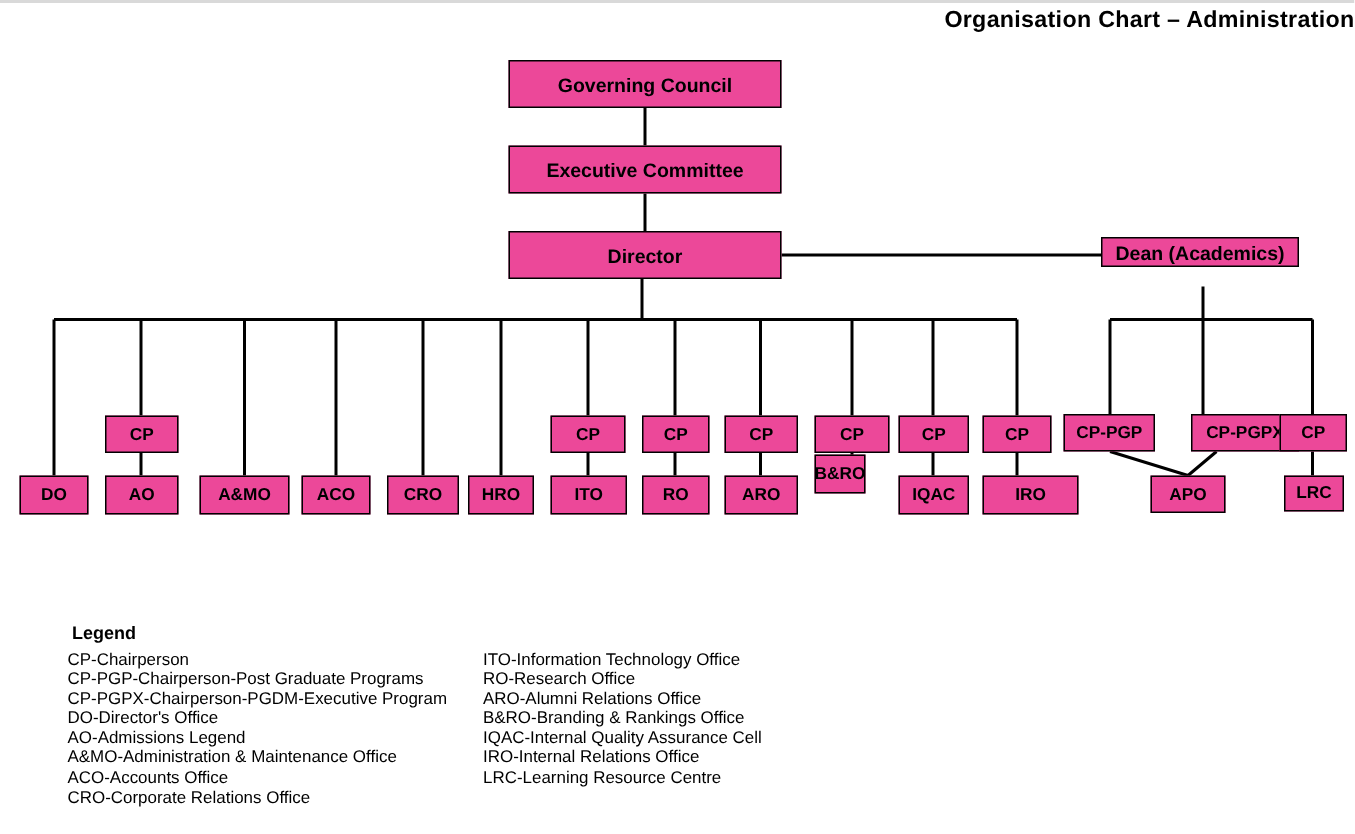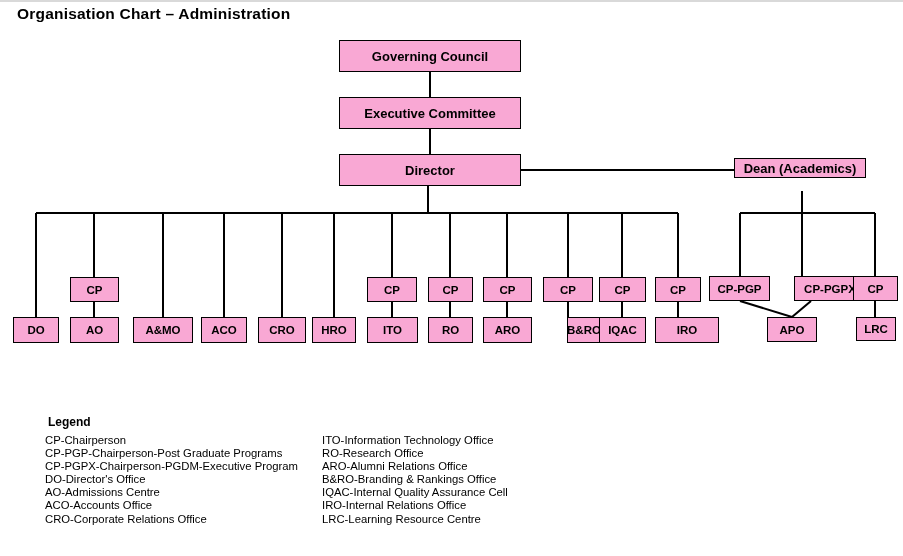--- a/index.html
+++ b/index.html
@@ -4,27 +4,27 @@
 <style>
   html,body { margin:0; padding:0; }
   body {
     width:903px; height:556px; position:relative; overflow:hidden;
     background:#ffffff; color:#000000;
     font-family:"Liberation Sans", sans-serif;
   }
   .top-edge { position:absolute; top:0; left:0; width:903px; height:2px; background:#d9d9d9; }
   .title {
     position:absolute; top:5px; left:17px; width:886px; margin:0;
-    text-align:left; font-size:15.5px; font-weight:700; letter-spacing:0.2px;
+    text-align:right; font-size:15.5px; font-weight:700; letter-spacing:0.2px;
   }
   svg.lines { position:absolute; top:0; left:0; }
   svg.lines line { stroke:#000000; stroke-width:2; }
   .node {
     position:absolute; box-sizing:border-box;
-    border:1.5px solid #000000; background:#f9a8d4;
+    border:1.5px solid #000000; background:#ec4899;
     display:flex; align-items:center; justify-content:center;
     font-weight:700; font-size:11.5px; white-space:nowrap;
   }
   .node.lg { font-size:13px; }
   .legend-heading {
     position:absolute; left:48px; top:415px;
     font-size:12px; font-weight:700;
   }
   .legend-col {
     position:absolute; top:434px;
@@ -92,35 +92,36 @@
     <div class="node" style="left: 853px; top: 276px; width: 45px; height: 25px;">CP</div>
     <div class="node" style="left: 13px; top: 317px; width: 46px; height: 26px;">DO</div>
     <div class="node" style="left: 70px; top: 317px; width: 49px; height: 26px;">AO</div>
     <div class="node" style="left: 133px; top: 317px; width: 60px; height: 26px;">A&amp;MO</div>
     <div class="node" style="left: 201px; top: 317px; width: 46px; height: 26px;">ACO</div>
     <div class="node" style="left: 258px; top: 317px; width: 48px; height: 26px;">CRO</div>
     <div class="node" style="left: 312px; top: 317px; width: 44px; height: 26px;">HRO</div>
     <div class="node" style="left: 367px; top: 317px; width: 51px; height: 26px;">ITO</div>
     <div class="node" style="left: 428px; top: 317px; width: 45px; height: 26px;">RO</div>
     <div class="node" style="left: 483px; top: 317px; width: 49px; height: 26px;">ARO</div>
-    <div class="node" style="left: 543px; top: 317px; width: 34px; height: 26px; margin-left: 24px;">B&amp;RO</div>
+    <div class="node" style="left: 543px; top: 303px; width: 34px; height: 26px;">B&amp;RO</div>
     <div class="node" style="left: 599px; top: 317px; width: 47px; height: 26px;">IQAC</div>
     <div class="node" style="left: 655px; top: 317px; width: 64px; height: 26px;">IRO</div>
     <div class="node" style="left: 767px; top: 317px; width: 50px; height: 25px;">APO</div>
     <div class="node" style="left: 856px; top: 317px; width: 40px; height: 24px;">LRC</div>
   </div>
 
 <div>
   <div class="legend-heading">Legend</div>
   <div class="legend-col legend-col-left">
       <div class="legend-item">CP-Chairperson</div>
       <div class="legend-item">CP-PGP-Chairperson-Post Graduate Programs</div>
       <div class="legend-item">CP-PGPX-Chairperson-PGDM-Executive Program</div>
       <div class="legend-item">DO-Director's Office</div>
-      <div class="legend-item">AO-Admissions Centre</div>
+      <div class="legend-item">AO-Admissions Legend</div>
+      <div class="legend-item">A&amp;MO-Administration &amp; Maintenance Office</div>
       <div class="legend-item">ACO-Accounts Office</div>
       <div class="legend-item">CRO-Corporate Relations Office</div>
     </div>
   <div class="legend-col legend-col-right">
       <div class="legend-item">ITO-Information Technology Office</div>
       <div class="legend-item">RO-Research Office</div>
       <div class="legend-item">ARO-Alumni Relations Office</div>
       <div class="legend-item">B&amp;RO-Branding &amp; Rankings Office</div>
       <div class="legend-item">IQAC-Internal Quality Assurance Cell</div>
       <div class="legend-item">IRO-Internal Relations Office</div>

